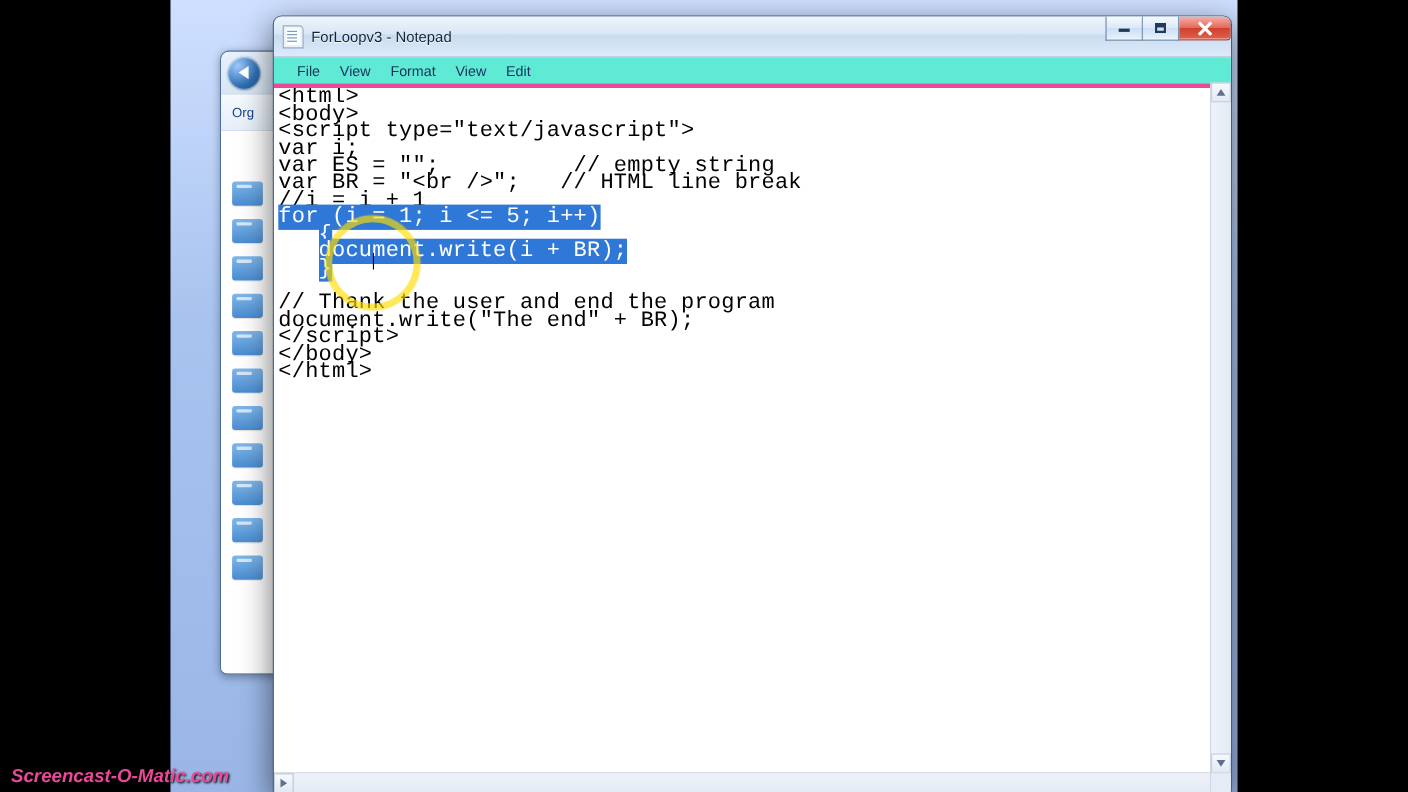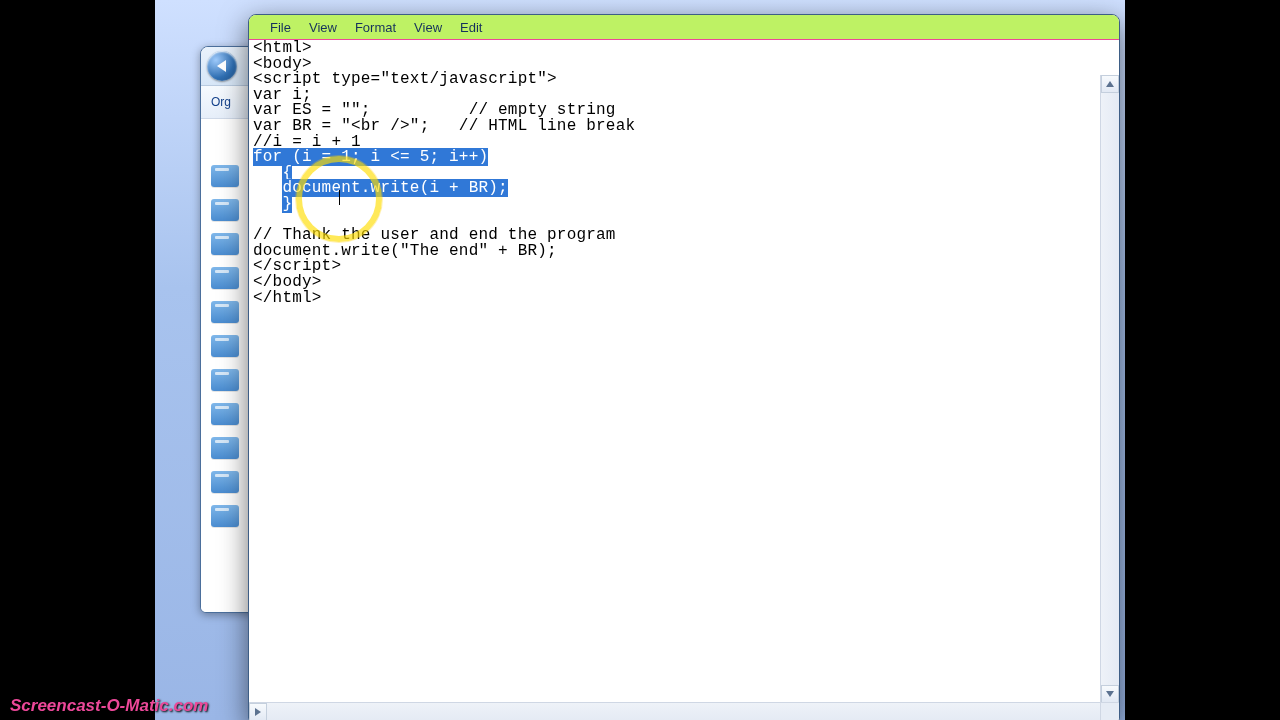--- a/index.html
+++ b/index.html
@@ -53,26 +53,26 @@
   .win-btn.close { width:46px; border-bottom-right-radius:4px;
                    background:linear-gradient(#f4b0a7,#e46a5b 48%,#cf3f2c 50%,#e0624e);
                    border-color:#9a3627; }
   .glyph { display:inline-block; }
   .min-g { width:10px; height:0; border-bottom:3px solid #1f3a5b; margin-top:4px; }
   .max-g { width:10px; height:9px; border:2px solid #1f3a5b; border-top-width:4px; box-sizing:border-box; }
   .x-g { position:relative; width:14px; height:14px; }
   .x-g:before, .x-g:after { content:""; position:absolute; left:6px; top:-1px; width:3px; height:16px;
                             background:#fff; border-radius:1px; }
   .x-g:before { transform:rotate(45deg);}  .x-g:after { transform:rotate(-45deg);}
-  .menubar { height:24px; background:#bef264; border-bottom:1px solid #ec4899;
+  .menubar { height:24px; background:#5eead4; border-bottom:4px solid #ec4899;
              display:flex; align-items:center; padding:0 6px 0 12px; font-size:13px; color:#16325c; }
   .menu-item { padding:3px 9px; border-radius:2px; }
   .textbox { position:relative; height:calc(100% - 36px - 24px - 18px); width:calc(100% - 18px);
              background:#fff; overflow:hidden; }
-  .text { font-family:"Courier New",monospace; font-size:16px; line-height:15.6px;
+  .text { font-family:"Courier New",monospace; font-size:20px; line-height:15.6px;
           white-space:pre; color:#000; padding:1px 20px 0 4px; letter-spacing:.2px; }
   .sel { background:#3078d7; color:#fff; }
   .vscroll { position:absolute; right:0; top:60px; width:18px; height:calc(100% - 60px - 18px);
              background:linear-gradient(90deg,#eef2f8,#e4eaf4); border-left:1px solid #cfd7e4; }
   .sc-arrow { position:absolute; left:0; width:18px; height:18px;
               background:linear-gradient(#f7fafd,#e2e9f4); border:1px solid #c4cfdd;
               display:flex; align-items:center; justify-content:center; box-sizing:border-box; }
   .sc-up { top:0; }
   .sc-down { bottom:0; }
   .tri-up { width:0;height:0;border-left:4px solid transparent;border-right:4px solid transparent;
@@ -117,20 +117,35 @@
       <div class="fi"></div>
       <div class="fi"></div>
       <div class="fi"></div>
       <div class="fi"></div>
       <div class="fi"></div>
       <div class="fi"></div>
     </div>
   </div>
 
   <div class="notepad">
+    <div class="titlebar">
+      <span class="title-icon"></span>
+      <span class="title-text">ForLoopv3 - Notepad</span>
+      <div class="win-buttons">
+        <div class="win-btn">
+          <span class="glyph min-g"></span>
+        </div>
+        <div class="win-btn">
+          <span class="glyph max-g"></span>
+        </div>
+        <div class="win-btn close">
+          <span class="glyph x-g"></span>
+        </div>
+      </div>
+    </div>
 
     <div class="menubar">
       <span class="menu-item">File</span>
       <span class="menu-item">View</span>
       <span class="menu-item">Format</span>
       <span class="menu-item">View</span>
       <span class="menu-item">Edit</span>
     </div>
 
     <div class="textbox">

